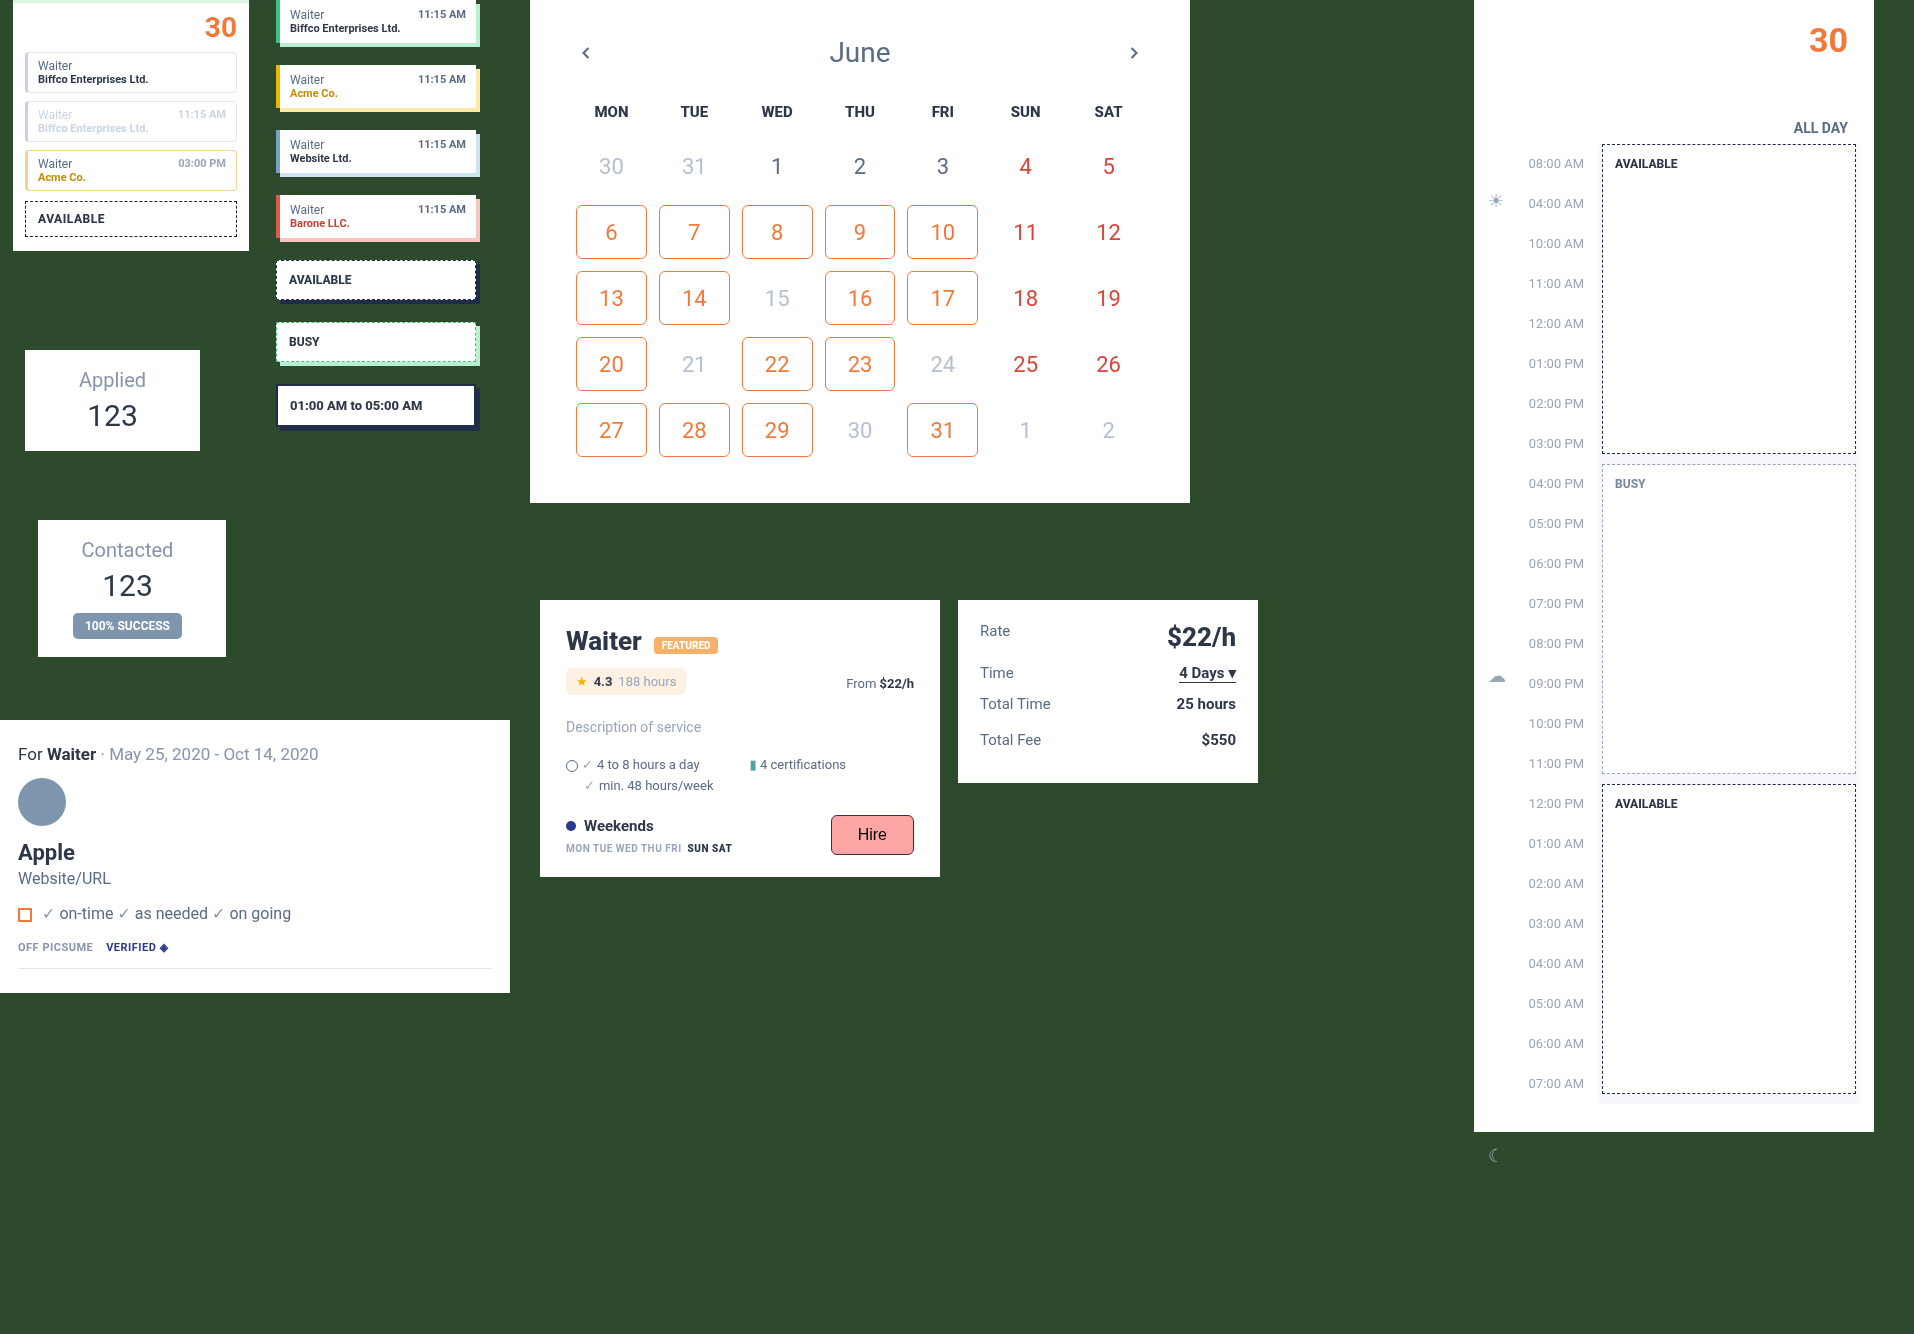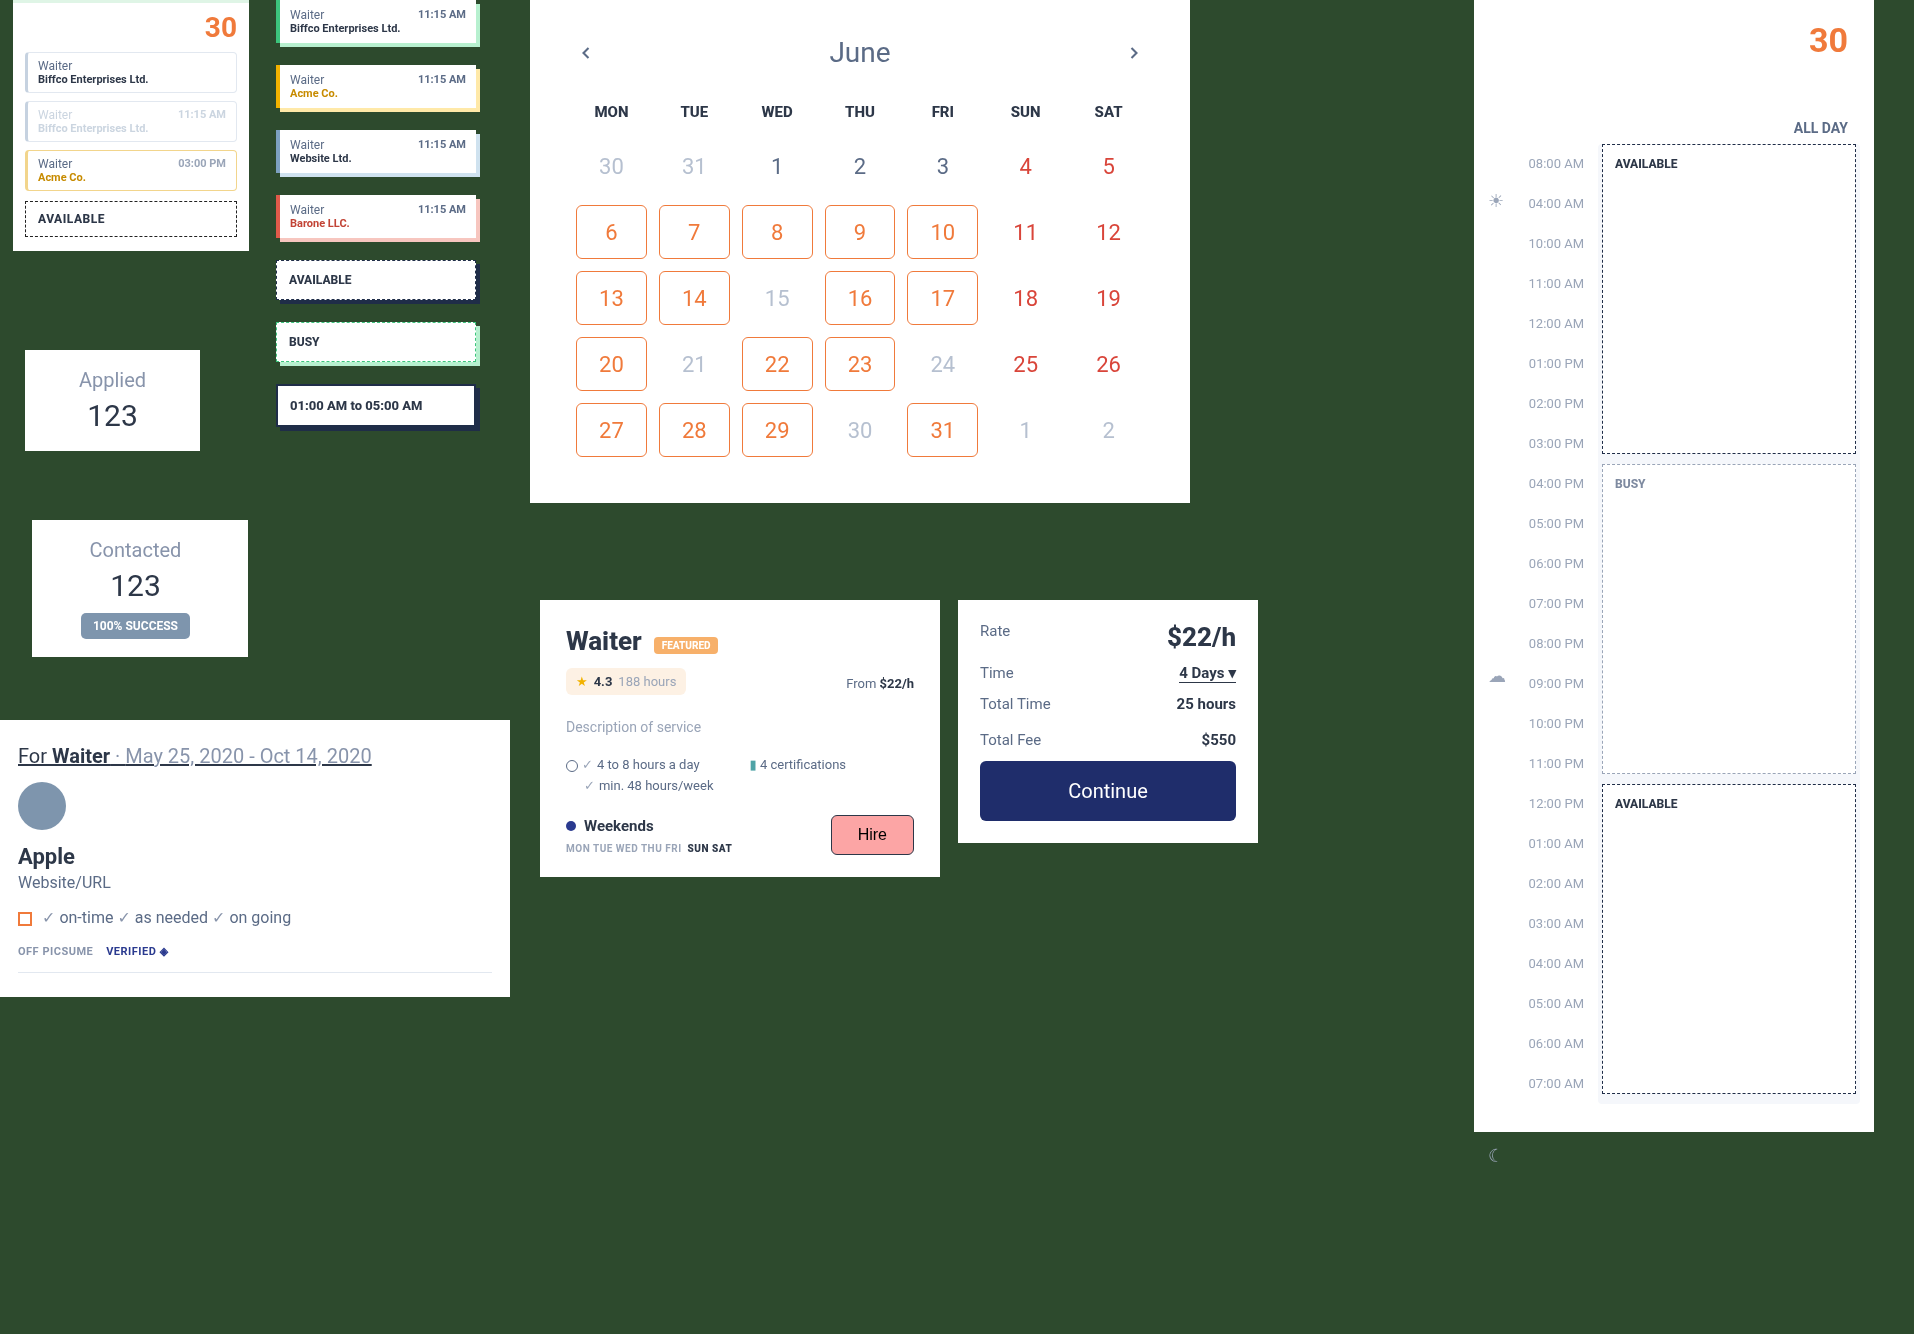--- a/index.html
+++ b/index.html
@@ -62,25 +62,25 @@
 .dashbox2 { border:1.5px dashed #1f2d48; padding:12px; font-size:12px; font-weight:800; margin-bottom:22px; background:#fff; box-shadow:4px 4px 0 0 #1f2d48; }
 .dashbox2.green{ border-color:#3cc47c; box-shadow:4px 4px 0 0 #b7f0cf; }
 .timebox { border:2px solid #1f2d48; box-shadow:4px 4px 0 0 #1f2d48; padding:12px; font-size:13px; font-weight:800; background:#fff; }
 
 
 .kpi { background:#fff; padding:18px 24px; text-align:center; }
 .kpi .label{ color:#8894ab; font-size:20px; }
 .kpi .num{ font-size:30px; font-weight:400; margin-top:6px; color:#2d3748; }
 .badge-success{ background:#7e95ad; color:#fff; font-size:12px; font-weight:700; padding:6px 12px; border-radius:5px; display:inline-block; margin-top:10px; }
 .kpi1 { left:25px; top:350px; width:175px; }
-.kpi2 { left:32px; top:520px; width:216px;padding-left:15px; }
+.kpi2 { left:38px; top:520px; width:188px;padding-left:15px; }
 
 
 .profile { left:0; top:720px; width:510px; padding:24px 18px; }
-.profile .line1 { font-size:20px; color:#2d3748;text-decoration:underline; }
+.profile .line1 { font-size:17px; color:#2d3748; }
 .profile .line1 .dim { color:#8894ab; }
 .avatar{ width:48px;height:48px;border-radius:50%;background:#7e95ad;margin:14px 0; }
 .profile h3{ font-size:22px; font-weight:700; }
 .profile .url{ color:#5b6b86; font-size:16px; margin-top:4px; }
 .tags{ margin-top:16px; font-size:16px; color:#5b6b86; }
 .tags .sq{ display:inline-block;width:14px;height:14px;border:2px solid #f07a3b;vertical-align:middle;margin-right:6px; }
 .tags .check::before{ content:"✓"; color:#8894ab; margin-right:4px; }
 .verline{ margin-top:18px; font-size:11px; color:#8894ab; font-weight:700; letter-spacing:.5px; }
 .verline .v{ color:#2a3a8f; }
 .hr{height:1px;background:#e2e8f0;margin-top:14px;}
@@ -340,21 +340,20 @@
       </span>
     </div>
   <div class="row">
       <span class="l">Total Time</span>
       <span class="v">25 hours</span>
     </div>
   <div class="row" style="margin-top:18px;">
       <span class="l">Total Fee</span>
       <span class="v">$550</span>
     </div>
-  <div class="continue">Continue</div>
 </div>
 
 <div class="card dayview">
   <div class="num">30</div>
   <div class="allday">ALL DAY</div>
   <span class="sideicon" style="top:190px;">☀</span>
   <span class="sideicon" style="top:665px;">☁</span>
   <span class="sideicon" style="top:1145px;">☾</span>
   <div class="dv-body">
     <div class="dv-times" id="dv-times">

